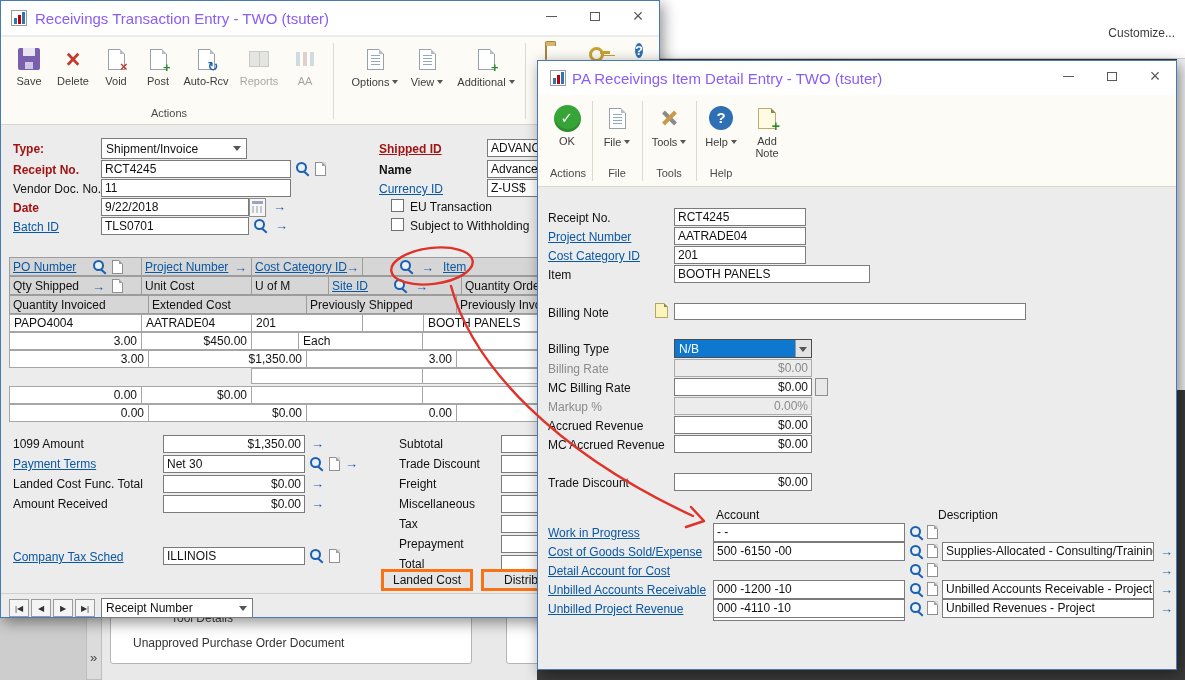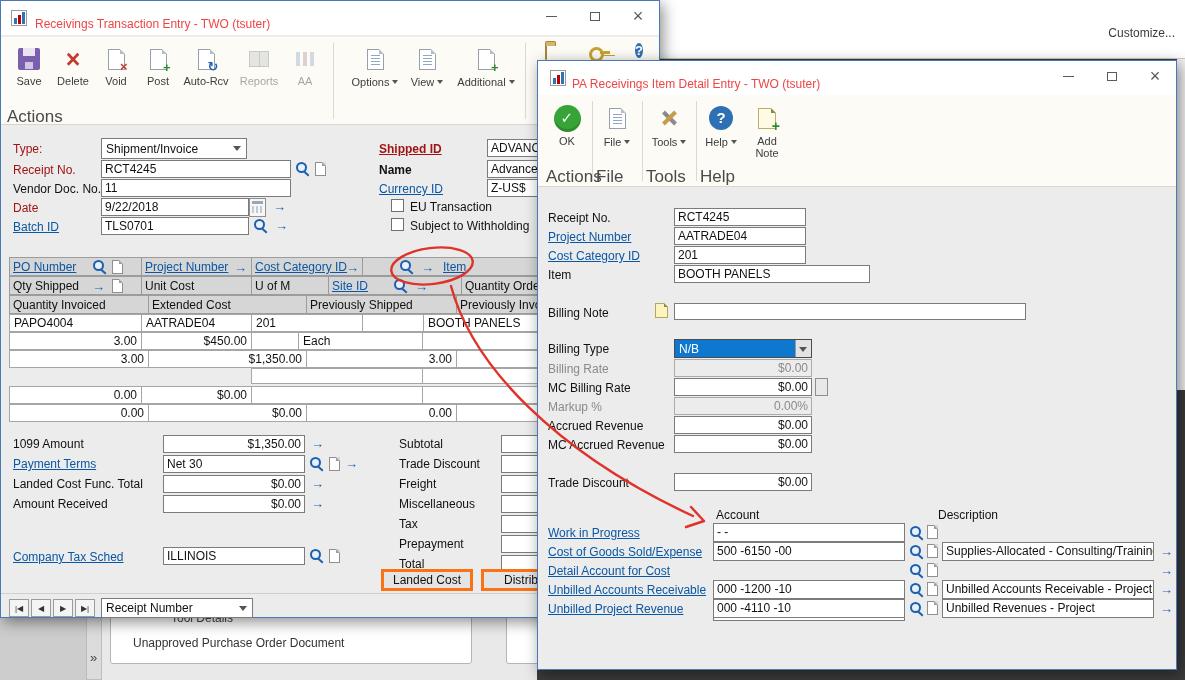--- a/index.html
+++ b/index.html
@@ -1,37 +1,37 @@
 <!DOCTYPE html>
 <html><head>
 <meta charset="utf-8">
 <style>
   *{box-sizing:border-box;margin:0;padding:0}
   body{width:1185px;height:680px;position:relative;overflow:hidden;background:#3b3b3b;
        font-family:"Liberation Sans","DejaVu Sans",sans-serif;font-size:12px;color:#111}
   .abs{position:absolute}
   .win{position:absolute;background:#ececec;border:1px solid #4a7ab5;box-shadow:3px 4px 14px rgba(0,0,0,.45)}
   .titlebar{position:absolute;left:0;top:0;right:0;height:34px;background:#fff}
-  .title{position:absolute;top:16px;font-size:12px;color:#ef4444;white-space:nowrap}
+  .title{position:absolute;top:9px;font-size:15px;color:#8b5cf6;white-space:nowrap}
   .wbtn{position:absolute;top:0;width:44px;height:31px;display:flex;align-items:center;justify-content:center}
   .bar-min{width:11px;height:1px;background:#5a5a5a}
   .box-max{width:10px;height:9px;border:1px solid #5a5a5a}
   .gl-close::before{content:"\00D7";font-size:18px;line-height:16px;color:#5a5a5a}
   .ribbon{position:absolute;background:#fcfbf5;border-bottom:1px solid #d9d6cb}
   .vsep{position:absolute;width:1px;background:#ddd9cf}
   .rbtn{position:absolute;display:flex;flex-direction:column;align-items:center}
   .rbtn .ric{height:32px;display:flex;align-items:center;justify-content:center}
   .rlb{font-size:11px;color:#3d3d3d;white-space:nowrap;text-align:center}
   .rlb-row{display:flex;align-items:center;margin-top:1px}
   .caret2{width:0;height:0;border-left:3px solid transparent;border-right:3px solid transparent;border-top:4px solid #555;margin-left:3px}
   .rbtn-dis{opacity:.45}
-  .grouplbl{position:absolute;text-align:left;font-size:17px;color:#4a4a4a}
+  .grouplbl{position:absolute;text-align:center;font-size:11px;color:#4a4a4a}
   .lbl{position:absolute;font-size:12px;white-space:nowrap}
   .b{font-weight:bold}
-  .req{color:#a01414;font-weight:normal}
+  .req{color:#a01414;font-weight:bold}
   .link{color:#0a57a4;text-decoration:underline}
   .reqlink{color:#a01414;font-weight:bold;text-decoration:underline}
   .gray{color:#8a8a8a}
   .fld{position:absolute;height:18px;background:#fff;border:1px solid #7b7b7b;padding:1px 3px;white-space:nowrap;overflow:hidden}
   .fld.r{text-align:right}
   .fld.dis{background:#ececec;color:#8a8a8a;border-color:#ababab}
   .combo{position:absolute;background:#fff;border:1px solid #7b7b7b}
   .combo .txt{position:absolute;left:4px;top:2px;white-space:nowrap}
   .caret{position:absolute;right:5px;top:7px;width:0;height:0;border-left:4px solid transparent;border-right:4px solid transparent;border-top:5px solid #555}
   .combo.sel{background:#0e78d0;border-color:#4b4b4b}

